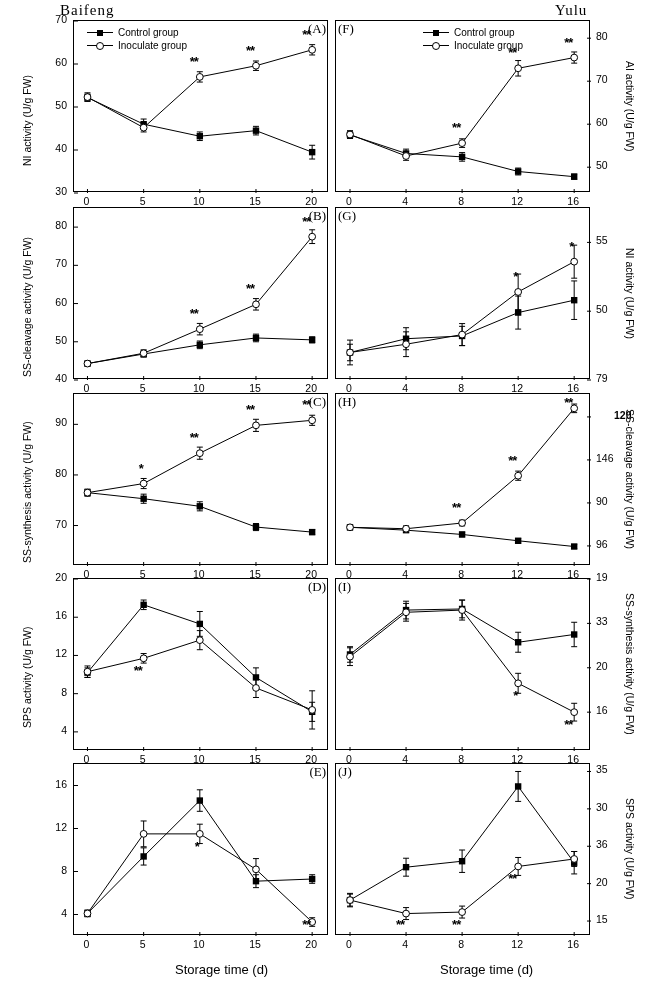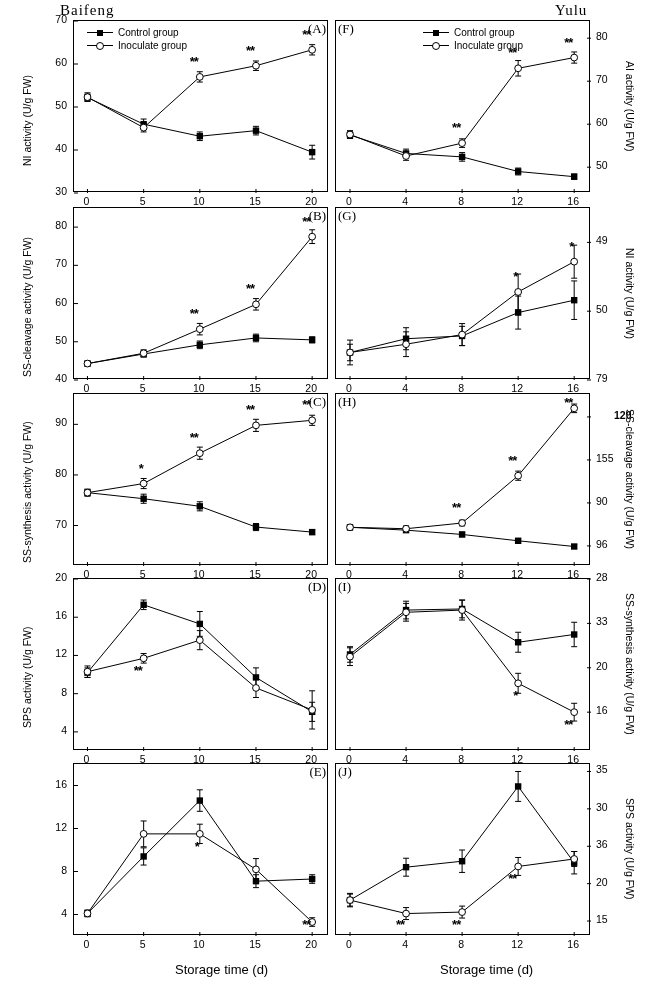--- a/index.html
+++ b/index.html
@@ -334,21 +334,21 @@
             <circle cx="238.1868131868132" cy="53.66399999999997" r="3.4" fill="#fff" stroke="#000" stroke-width="1"></circle>
           </svg>
         </div>
         <div class="tick" style="left: 9.01099px; top: 175px; width: 14px; text-align: center; margin-left: -2px;">0</div>
         <div class="tick" style="left: 65.0549px; top: 175px; width: 14px; text-align: center; margin-left: -2px;">4</div>
         <div class="tick" style="left: 121.099px; top: 175px; width: 14px; text-align: center; margin-left: -2px;">8</div>
         <div class="tick" style="left: 177.143px; top: 175px; width: 14px; text-align: center; margin-left: -2px;">12</div>
         <div class="tick" style="left: 233.187px; top: 175px; width: 14px; text-align: center; margin-left: -2px;">16</div>
         <div class="tick" style="top: 165px; left: 261px;">79</div>
         <div class="tick" style="top: 96.2px; left: 261px;">50</div>
-        <div class="tick" style="top: 27.4px; left: 261px;">49</div>
+        <div class="tick" style="top: 27.4px; left: 261px;">55</div>
         <div class="star" style="left: 178.143px; top: 61.936px;">*</div>
         <div class="star" style="left: 234.187px; top: 31.664px;">*</div>
         <div class="plabel" style="left: 3px; top: 1px;">(G)</div>
         <div class="axlabel ylab ylab-right" style="top: 0px; height: 172px; display: flex; align-items: center; justify-content: center; left: 289px;">NI activity (U/g FW)</div>
       </div>
       <div class="panel" style="left: 73px; top: 393px; width: 255px; height: 172px;">
         <div class="plot" style="width: 255px; height: 172px;">
           <svg width="255" height="172">
             <line x1="13.480176211453745" x2="13.480176211453745" y1="172" y2="168" stroke="#000" stroke-width="1"></line>
             <line x1="69.64757709251101" x2="69.64757709251101" y1="172" y2="168" stroke="#000" stroke-width="1"></line>
@@ -473,21 +473,21 @@
             <circle cx="238.1868131868132" cy="14.333333333333343" r="3.4" fill="#fff" stroke="#000" stroke-width="1"></circle>
           </svg>
         </div>
         <div class="tick" style="left: 9.01099px; top: 175px; width: 14px; text-align: center; margin-left: -2px;">0</div>
         <div class="tick" style="left: 65.0549px; top: 175px; width: 14px; text-align: center; margin-left: -2px;">4</div>
         <div class="tick" style="left: 121.099px; top: 175px; width: 14px; text-align: center; margin-left: -2px;">8</div>
         <div class="tick" style="left: 177.143px; top: 175px; width: 14px; text-align: center; margin-left: -2px;">12</div>
         <div class="tick" style="left: 233.187px; top: 175px; width: 14px; text-align: center; margin-left: -2px;">16</div>
         <div class="tick" style="top: 144.933px; left: 261px;">96</div>
         <div class="tick" style="top: 101.933px; left: 261px;">90</div>
-        <div class="tick" style="top: 58.9333px; left: 261px;">155</div>
+        <div class="tick" style="top: 58.9333px; left: 261px;">146</div>
         <div class="tick" style="top: 15.9333px; left: 279px; font-weight: bold;">120</div>
         <div class="star" style="left: 117.099px; top: 107px;">**</div>
         <div class="star" style="left: 173.143px; top: 59.7px;">**</div>
         <div class="star" style="left: 229.187px; top: 2px;">**</div>
         <div class="plabel" style="left: 3px; top: 1px;">(H)</div>
         <div class="axlabel ylab ylab-right" style="top: 0px; height: 172px; display: flex; align-items: center; justify-content: center; left: 289px;">SS-cleavage activity (U/g FW)</div>
       </div>
       <div class="panel" style="left: 73px; top: 578px; width: 255px; height: 172px;">
         <div class="plot" style="width: 255px; height: 172px;">
           <svg width="255" height="172">
@@ -616,21 +616,21 @@
           </svg>
         </div>
         <div class="tick" style="left: 9.01099px; top: 175px; width: 14px; text-align: center; margin-left: -2px;">0</div>
         <div class="tick" style="left: 65.0549px; top: 175px; width: 14px; text-align: center; margin-left: -2px;">4</div>
         <div class="tick" style="left: 121.099px; top: 175px; width: 14px; text-align: center; margin-left: -2px;">8</div>
         <div class="tick" style="left: 177.143px; top: 175px; width: 14px; text-align: center; margin-left: -2px;">12</div>
         <div class="tick" style="left: 233.187px; top: 175px; width: 14px; text-align: center; margin-left: -2px;">16</div>
         <div class="tick" style="top: 126.161px; left: 261px;">16</div>
         <div class="tick" style="top: 81.7742px; left: 261px;">20</div>
         <div class="tick" style="top: 37.3871px; left: 261px;">33</div>
-        <div class="tick" style="top: -7px; left: 261px;">28</div>
+        <div class="tick" style="top: -7px; left: 261px;">19</div>
         <div class="star" style="left: 178.143px; top: 110.31px;">*</div>
         <div class="star" style="left: 229.187px; top: 139.161px;">**</div>
         <div class="plabel" style="left: 3px; top: 1px;">(I)</div>
         <div class="axlabel ylab ylab-right" style="top: 0px; height: 172px; display: flex; align-items: center; justify-content: center; left: 289px;">SS-synthesis activity (U/g FW)</div>
       </div>
       <div class="panel" style="left: 73px; top: 763px; width: 255px; height: 172px;">
         <div class="plot" style="width: 255px; height: 172px;">
           <svg width="255" height="172">
             <line x1="13.480176211453745" x2="13.480176211453745" y1="172" y2="168" stroke="#000" stroke-width="1"></line>
             <line x1="69.64757709251101" x2="69.64757709251101" y1="172" y2="168" stroke="#000" stroke-width="1"></line>

